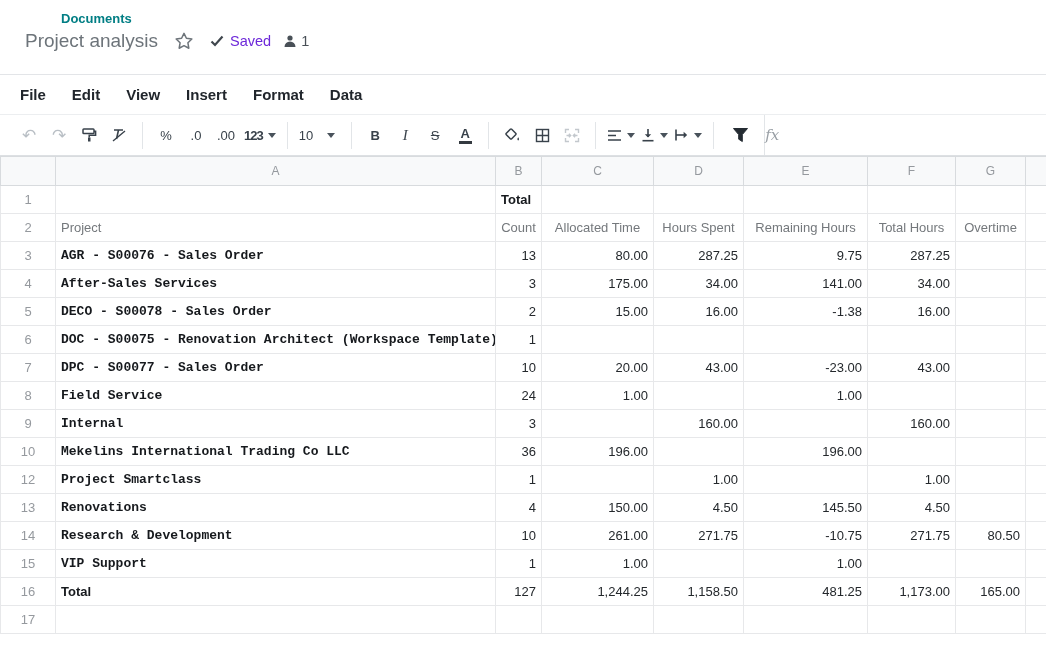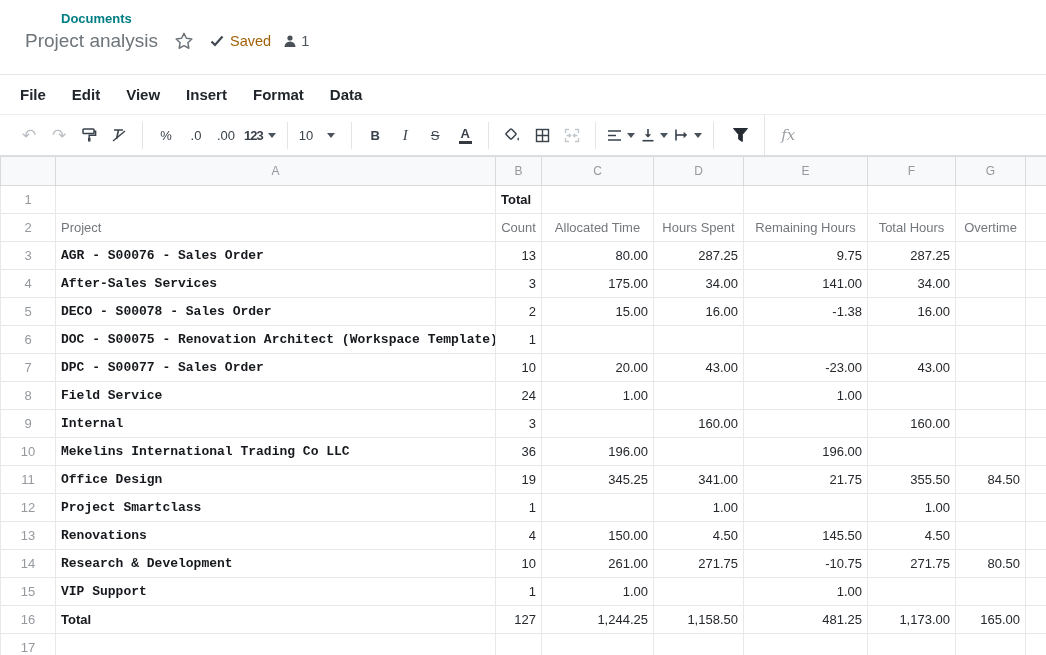--- a/index.html
+++ b/index.html
@@ -9,21 +9,21 @@
     font-family:"Liberation Sans", sans-serif;
     background:#ffffff; color:#16191d;
   }
 
   
   .top-header { height:75px; padding:11px 0 0 25px; border-bottom:1px solid #e3e5e8; }
   .app-label { font-size:13px; font-weight:700; color:#017e84;padding-left:36px; }
   .title-row { display:flex; align-items:center; margin-top:4px; }
   .doc-title { font-size:19px; color:#6d747a; margin-right:16px; }
   .star-btn { display:flex; align-items:center; margin-right:16px; cursor:pointer; }
-  .saved-wrap { display:flex; align-items:center; color:#a16207; font-size:14.5px; margin-right:12px; }
+  .saved-wrap { display:flex; align-items:center; color:#6d28d9; font-size:14.5px; margin-right:12px; }
   .saved-wrap svg { margin-right:6px; }
   .users-wrap { display:flex; align-items:center; color:#495057; font-size:14.5px; }
   .users-wrap svg { margin-right:4px; }
 
   
   .menu-bar { height:39px; display:flex; align-items:center; padding-left:7px; }
   .menu-item { padding:0 13px; font-size:15px; font-weight:600; color:#21262c; cursor:pointer; }
 
   
   .toolbar { height:42px; display:flex; align-items:center; padding-left:14px;
@@ -37,21 +37,21 @@
   .italic-g { font-style:italic; font-family:"Liberation Serif",serif; font-size:15px; }
   .strike-g { text-decoration:line-through; }
   .num123 { font-weight:700; letter-spacing:-1px; font-size:13px; }
   .caret { width:0; height:0; border-left:4px solid transparent; border-right:4px solid transparent;
            border-top:5px solid #49525b; margin-left:5px; }
   .sep { width:1px; height:27px; background:#e2e5e8; margin:0 8px; }
   .acolor { display:flex; flex-direction:column; align-items:center; line-height:1; }
   .acolor .a { font-weight:600; font-size:13px; }
   .acolor .bar { width:13px; height:3px; background:#343a40; margin-top:1px; }
   .fx-bar { flex:1; align-self:stretch; border-left:1px solid #e2e5e8; margin-left:6px;
-            display:flex; align-items:center; padding-left:16px;
+            display:flex; align-items:center; padding-left:0;
             color:#9aa0a6; font-style:italic; font-family:"DejaVu Serif", serif; font-size:15px; cursor:text; }
 
   
   .grid-wrap { position:relative; }
   table.sheet { border-collapse:collapse; table-layout:fixed; width:1046px; }
   table.sheet th, table.sheet td { padding:0 5px; overflow:hidden; white-space:nowrap; }
   table.sheet th { height:29px; background:#f8f9fa; border:1px solid #d8dbde;
                    color:#95999e; font-size:12px; font-weight:400; text-align:center; }
   table.sheet td { height:28px; border:1px solid #e7e8ea; font-size:13px; background:#ffffff; }
   td.rowhdr { background:#f8f9fa; border:1px solid #d8dbde; color:#95999e;
@@ -330,31 +330,20 @@
           <td class="bl teal proj">Mekelins International Trading Co LLC</td>
           <td class="num">36</td>
           <td class="num">196.00</td>
           <td class="num"></td>
           <td class="num">196.00</td>
           <td class="num"></td>
           <td class="br num"></td>
           <td></td>
         </tr>
         <tr>
-          <td class="rowhdr">11</td>
-          <td class="bl teal proj">Office Design</td>
-          <td class="num">19</td>
-          <td class="num">345.25</td>
-          <td class="num">341.00</td>
-          <td class="num">21.75</td>
-          <td class="num">355.50</td>
-          <td class="br num">84.50</td>
-          <td></td>
-        </tr>
-        <tr>
           <td class="rowhdr">12</td>
           <td class="bl teal proj">Project Smartclass</td>
           <td class="num">1</td>
           <td class="num"></td>
           <td class="num">1.00</td>
           <td class="num"></td>
           <td class="num">1.00</td>
           <td class="br num"></td>
           <td></td>
         </tr>

